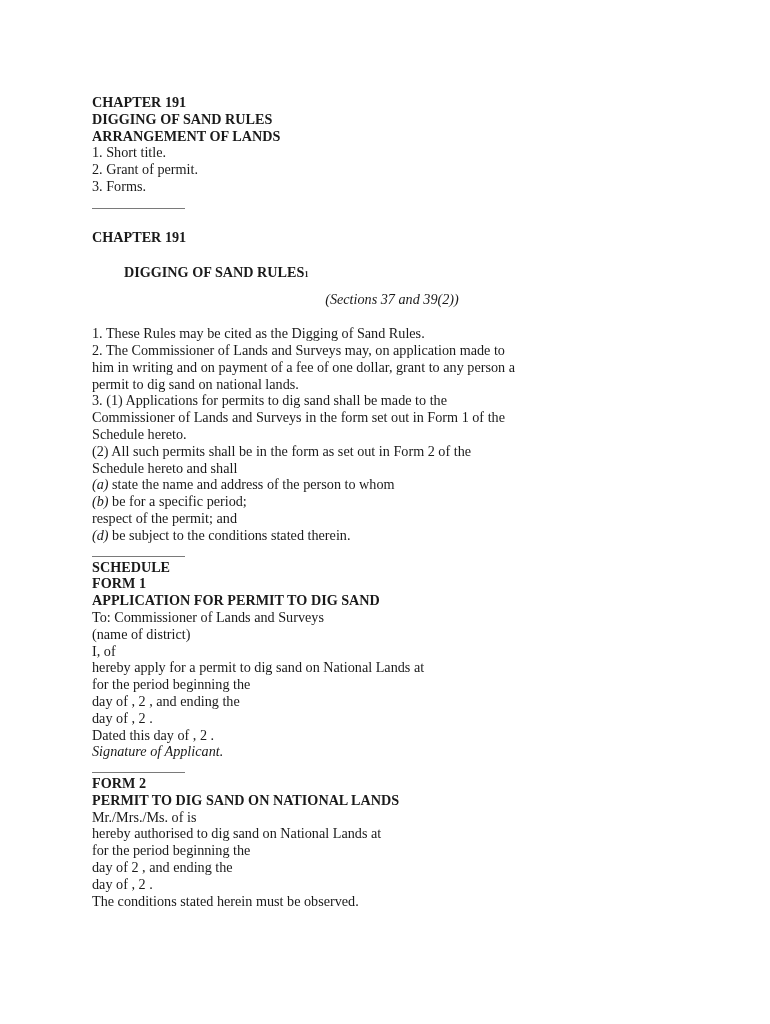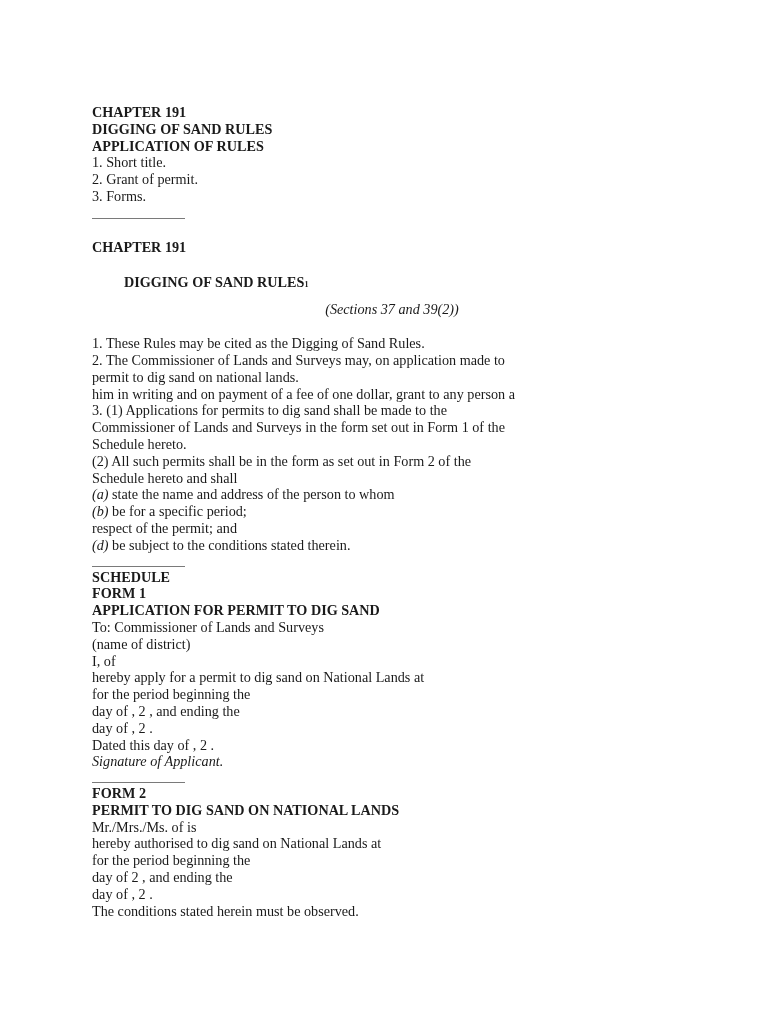--- a/index.html
+++ b/index.html
@@ -12,21 +12,21 @@
       height: 1024px;
       position: relative;
       overflow: hidden;
       font-family: "Liberation Serif", "DejaVu Serif", serif;
       color: #1a1a1a;
       font-size: 14.2px;
     }
     .page {
       position: absolute;
       left: 92px;
-      top: 104px;
+      top: 94px;
       width: 600px;
     }
     .line {
       line-height: 16.8px;
       white-space: nowrap;
     }
     .b { font-weight: bold; }
     .i { font-style: italic; }
     .sep {
       width: 93px;
@@ -42,40 +42,40 @@
     }
   </style>
 </head>
 <body>
 
 <div class="page">
 
   <div>
     <div class="line b">CHAPTER 191</div>
     <div class="line b">DIGGING OF SAND RULES</div>
-    <div class="line b">APPLICATION OF RULES</div>
+    <div class="line b">ARRANGEMENT OF LANDS</div>
     <div class="line">1. Short title.</div>
     <div class="line">2. Grant of permit.</div>
     <div class="line">3. Forms.</div>
   </div>
 
   <div class="sep" style="margin-top:13px;"></div>
 
   <div class="line b" style="margin-top:20px;">CHAPTER 191</div>
 
   <div class="line b" style="margin-top:18px;margin-left:32px;"><span>DIGGING OF SAND RULES</span><sub class="fn">1</sub></div>
 
   <div class="line i" style="margin-top:8px;text-align:center;">(Sections 37 and 39(2))</div>
 
   <div class="line" style="margin-top:17px;">1. These Rules may be cited as the Digging of Sand Rules.</div>
 
   <div>
     <div class="line">2. The Commissioner of Lands and Surveys may, on application made to</div>
+    <div class="line">him in writing and on payment of a fee of one dollar, grant to any person a</div>
     <div class="line">permit to dig sand on national lands.</div>
-    <div class="line">him in writing and on payment of a fee of one dollar, grant to any person a</div>
   </div>
 
   <div>
     <div class="line">3. (1) Applications for permits to dig sand shall be made to the</div>
     <div class="line">Commissioner of Lands and Surveys in the form set out in Form 1 of the</div>
     <div class="line">Schedule hereto.</div>
   </div>
 
   <div>
     <div class="line">(2) All such permits shall be in the form as set out in Form 2 of the</div>

